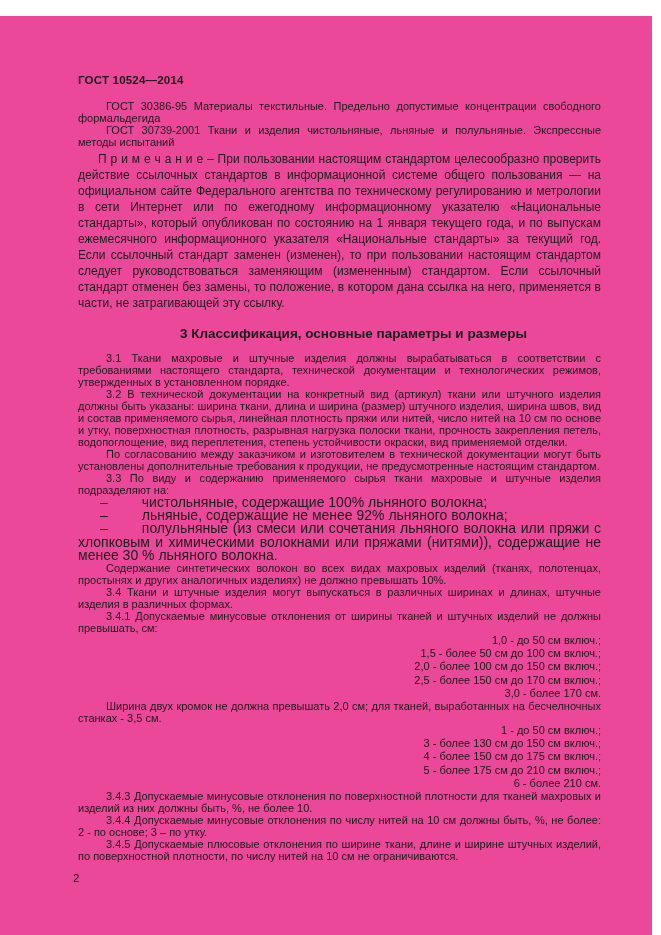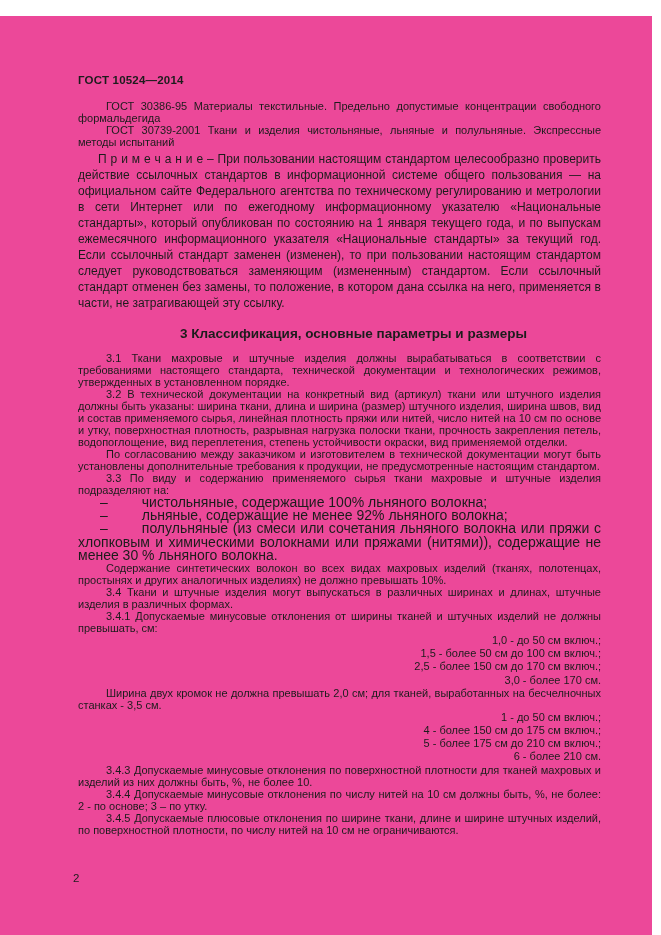--- a/index.html
+++ b/index.html
@@ -98,26 +98,28 @@
     <p class="dash-item"><span>–</span><span class="dash-gap"></span><span>чистольняные, содержащие 100% льняного волокна;</span></p>
     <p class="dash-item"><span>–</span><span class="dash-gap"></span><span>льняные, содержащие не менее 92% льняного волокна;</span></p>
     <p class="dash-item"><span>–</span><span class="dash-gap"></span><span>полульняные (из смеси или сочетания льняного волокна или пряжи с хлопковым и химическими волокнами или пряжами (нитями)), содержащие не менее 30 % льняного волокна.</span></p>
 
     <p class="body">Содержание синтетических волокон во всех видах махровых изделий (тканях, полотенцах, простынях и других аналогичных изделиях) не должно превышать 10%.</p>
     <p class="body">3.4 Ткани и штучные изделия могут выпускаться в различных ширинах и длинах, штучные изделия в различных формах.</p>
     <p class="body">3.4.1 Допускаемые минусовые отклонения от ширины тканей и штучных изделий не должны превышать, см:</p>
 
     <div class="num-item">1,0 - до 50 см включ.;</div>
     <div class="num-item">1,5 - более 50 см до 100 см включ.;</div>
+    <div class="num-item">2,0 - более 100 см до 150 см включ.;</div>
     <div class="num-item">2,5 - более 150 см до 170 см включ.;</div>
     <div class="num-item">3,0 - более 170 см.</div>
 
     <p class="body">Ширина двух кромок не должна превышать 2,0 см; для тканей, выработанных на бесчелночных станках - 3,5 см.</p>
 
     <div class="num-item">1 - до 50 см включ.;</div>
+    <div class="num-item">3 - более 130 см до 150 см включ.;</div>
     <div class="num-item">4 - более 150 см до 175 см включ.;</div>
     <div class="num-item">5 - более 175 см до 210 см включ.;</div>
     <div class="num-item">6 - более 210 см.</div>
 
     <p class="body">3.4.3 Допускаемые минусовые отклонения по поверхностной плотности для тканей махровых и изделий из них должны быть, %, не более 10.</p>
     <p class="body">3.4.4 Допускаемые минусовые отклонения по числу нитей на 10 см должны быть, %, не более: 2 - по основе; 3 – по утку.</p>
     <p class="body">3.4.5 Допускаемые плюсовые отклонения по ширине ткани, длине и ширине штучных изделий, по поверхностной плотности, по числу нитей на 10 см не ограничиваются.</p>
 
   </div>
 

